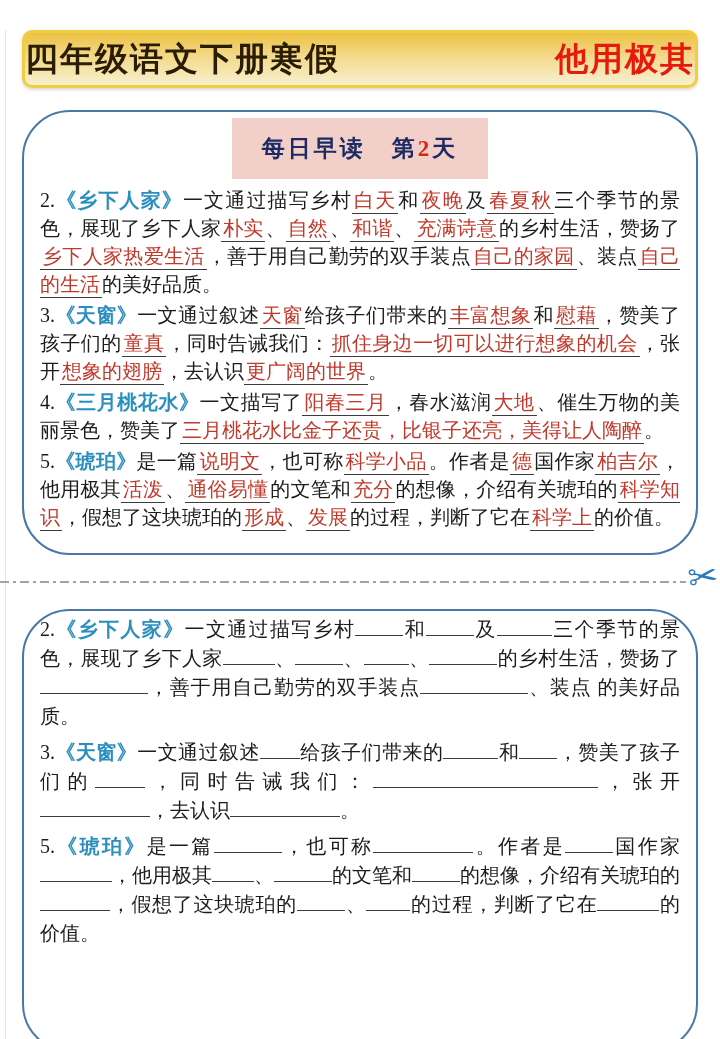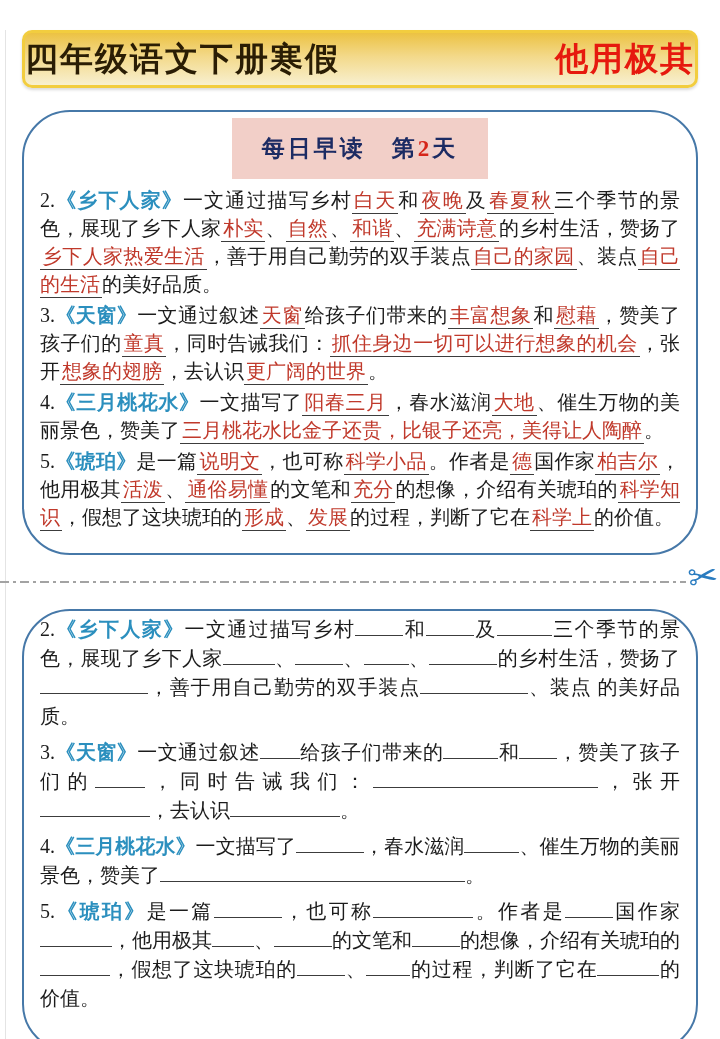--- a/index.html
+++ b/index.html
@@ -115,17 +115,16 @@
   </section>
 
   <div class="cutline">
     <span class="dashes"></span>
     <span class="scissors">✂</span>
   </div>
 
   <section class="card evening">
     <p class="item"><span class="run-n">2.</span><span class="run-b">《乡下人家》</span><span class="run-n">一文通过描写乡村</span><span class="run-u" style="width: 48px;"></span><span class="run-n">和</span><span class="run-u" style="width: 48px;"></span><span class="run-n">及</span><span class="run-u" style="width: 55px;"></span><span class="run-n">三个季节的景色，展现了乡下人家</span><span class="run-u" style="width: 52px;"></span><span class="run-n">、</span><span class="run-u" style="width: 48px;"></span><span class="run-n">、</span><span class="run-u" style="width: 45px;"></span><span class="run-n">、</span><span class="run-u" style="width: 68px;"></span><span class="run-n">的乡村生活，赞扬了</span><span class="run-u" style="width: 108px;"></span><span class="run-n">，善于用自己勤劳的双手装点</span><span class="run-u" style="width: 108px;"></span><span class="run-n">、装点 的美好品质。</span></p>
     <p class="item"><span class="run-n">3.</span><span class="run-b">《天窗》</span><span class="run-n">一文通过叙述</span><span class="run-u" style="width: 40px;"></span><span class="run-n">给孩子们带来的</span><span class="run-u" style="width: 55px;"></span><span class="run-n">和</span><span class="run-u" style="width: 38px;"></span><span class="run-n">，赞美了孩子们的</span><span class="run-u" style="width: 50px;"></span><span class="run-n">，同时告诫我们：</span><span class="run-u" style="width: 225px;"></span><span class="run-n">，张开</span><span class="run-u" style="width: 110px;"></span><span class="run-n">，去认识</span><span class="run-u" style="width: 110px;"></span><span class="run-n">。</span></p>
-    <p class="item"><span class="run-n">4.</span><span class="run-b">《三月桃花水》</span><span class="run-n">一文描写了</span><span class="run-u" style="width: 68px;"></span><span class="run-n">，春水滋润</span><span class="run-u" style="width: 55px;"></span><span class="run-n">、催生万物的美丽景色，赞美了</span><span class="run-u" style="width: 305px;"></span><span class="run-n">。</span></p>
     <p class="item"><span class="run-n">5.</span><span class="run-b">《琥珀》</span><span class="run-n">是一篇</span><span class="run-u" style="width: 68px;"></span><span class="run-n">，也可称</span><span class="run-u" style="width: 100px;"></span><span class="run-n">。作者是</span><span class="run-u" style="width: 48px;"></span><span class="run-n">国作家</span><span class="run-u" style="width: 72px;"></span><span class="run-n">，他用极其</span><span class="run-u" style="width: 42px;"></span><span class="run-n">、</span><span class="run-u" style="width: 58px;"></span><span class="run-n">的文笔和</span><span class="run-u" style="width: 48px;"></span><span class="run-n">的想像，介绍有关琥珀的</span><span class="run-u" style="width: 70px;"></span><span class="run-n">，假想了这块琥珀的</span><span class="run-u" style="width: 48px;"></span><span class="run-n">、</span><span class="run-u" style="width: 44px;"></span><span class="run-n">的过程，判断了它在</span><span class="run-u" style="width: 62px;"></span><span class="run-n">的价值。</span></p>
   </section>
 
 </div>
 
 </body></html>

